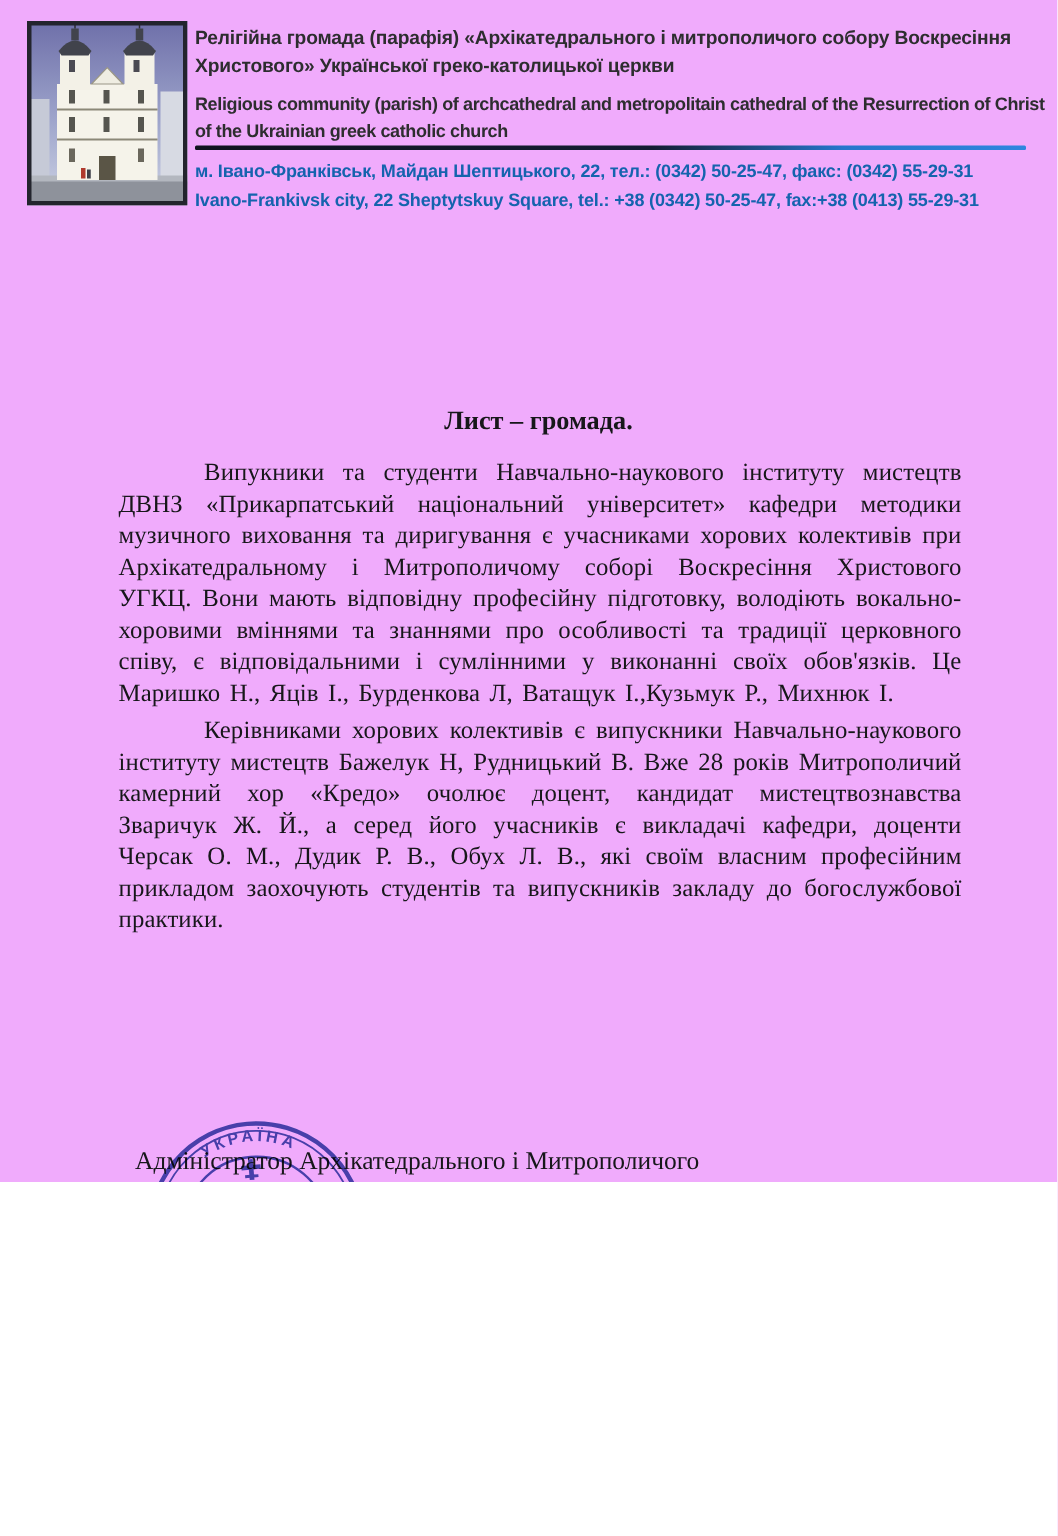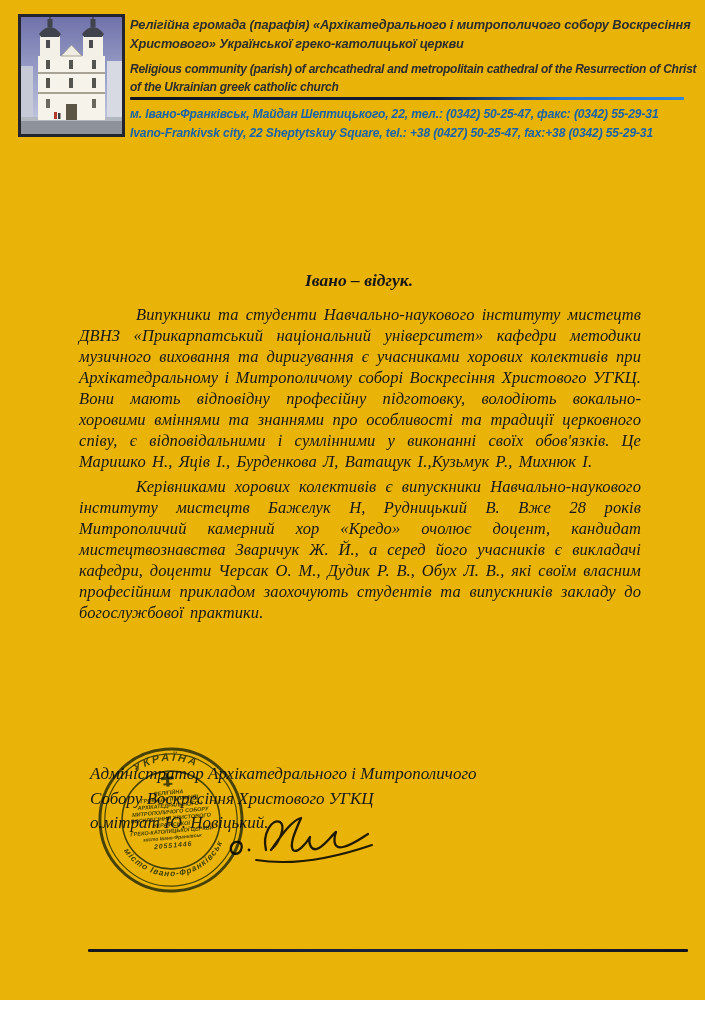--- a/index.html
+++ b/index.html
@@ -1,22 +1,21 @@
 <!DOCTYPE html>
 <html><head>
 <meta charset="utf-8">
 <style>
   html,body{margin:0;padding:0;background:#ffffff;}
   .page{
     position:relative;
-    width:705px;height:1000px;
-    background:#eab308;
+    width:705px;height:788px;
+    background:#f0abfc;
     overflow:hidden;
     font-family:"Liberation Serif", serif;
-    font-style:italic;
   }
   
   .photo{
     position:absolute;left:18px;top:14px;width:107px;height:123px;
   }
   .org-uk{
     position:absolute;left:130px;top:15px;width:572px;
     font-family:"Liberation Sans", sans-serif;
     font-size:12.8px;font-weight:600;line-height:19px;
     color:#2d2d2f;letter-spacing:-0.1px;
@@ -127,24 +126,24 @@
       <rect x="40" y="99" width="2.5" height="6" fill="#3e4049"></rect>
       <rect x="1.5" y="1.5" width="104" height="120" fill="none" stroke="#23242d" stroke-width="3"></rect>
     </svg>
 
     <div class="org-uk">Релігійна громада (парафія) «Архікатедрального і митрополичого собору Воскресіння Христового» Української греко-католицької церкви</div>
     <div class="org-en">Religious community (parish) of archcathedral and metropolitain cathedral of the Resurrection of Christ of the Ukrainian greek catholic church</div>
 
     <div class="head-rule"></div>
 
     <div class="addr addr-uk">м. Івано-Франківськ, Майдан Шептицького, 22, тел.: (0342) 50-25-47, факс: (0342) 55-29-31</div>
-    <div class="addr addr-en">Ivano-Frankivsk city, 22 Sheptytskuy Square, tel.: +38 (0427) 50-25-47, fax:+38 (0342) 55-29-31</div>
+    <div class="addr addr-en">Ivano-Frankivsk city, 22 Sheptytskuy Square, tel.: +38 (0342) 50-25-47, fax:+38 (0413) 55-29-31</div>
   </div>
 
-  <div class="letter-title">Івано – відгук.</div>
+  <div class="letter-title">Лист – громада.</div>
 
   <div class="letter-body">
     <p>Випукники та студенти Навчально-наукового інституту мистецтв ДВНЗ «Прикарпатський національний університет» кафедри методики музичного виховання та диригування є учасниками хорових колективів при Архікатедральному і Митрополичому соборі Воскресіння Христового УГКЦ. Вони мають відповідну професійну підготовку, володіють вокально-хоровими вміннями та знаннями про особливості та традиції церковного співу, є відповідальними і сумлінними у виконанні своїх обов'язків. Це Маришко Н., Яців І., Бурденкова Л, Ватащук І.,Кузьмук Р., Михнюк І.</p>
     <p>Керівниками хорових колективів є випускники Навчально-наукового інституту мистецтв Бажелук Н, Рудницький В. Вже 28 років Митрополичий камерний хор «Кредо» очолює доцент, кандидат мистецтвознавства Зваричук Ж. Й., а серед його учасників є викладачі кафедри, доценти Черсак О. М., Дудик Р. В., Обух Л. В., які своїм власним професійним прикладом заохочують студентів та випускників закладу до богослужбової практики.</p>
   </div>
 
   <div class="sig-block">
     <div>Адміністратор Архікатедрального і Митрополичого</div>
     <div>Собору Воскресіння Христового УГКЦ</div>
     <div>о.мітрат Ю. Новіцький.</div>

